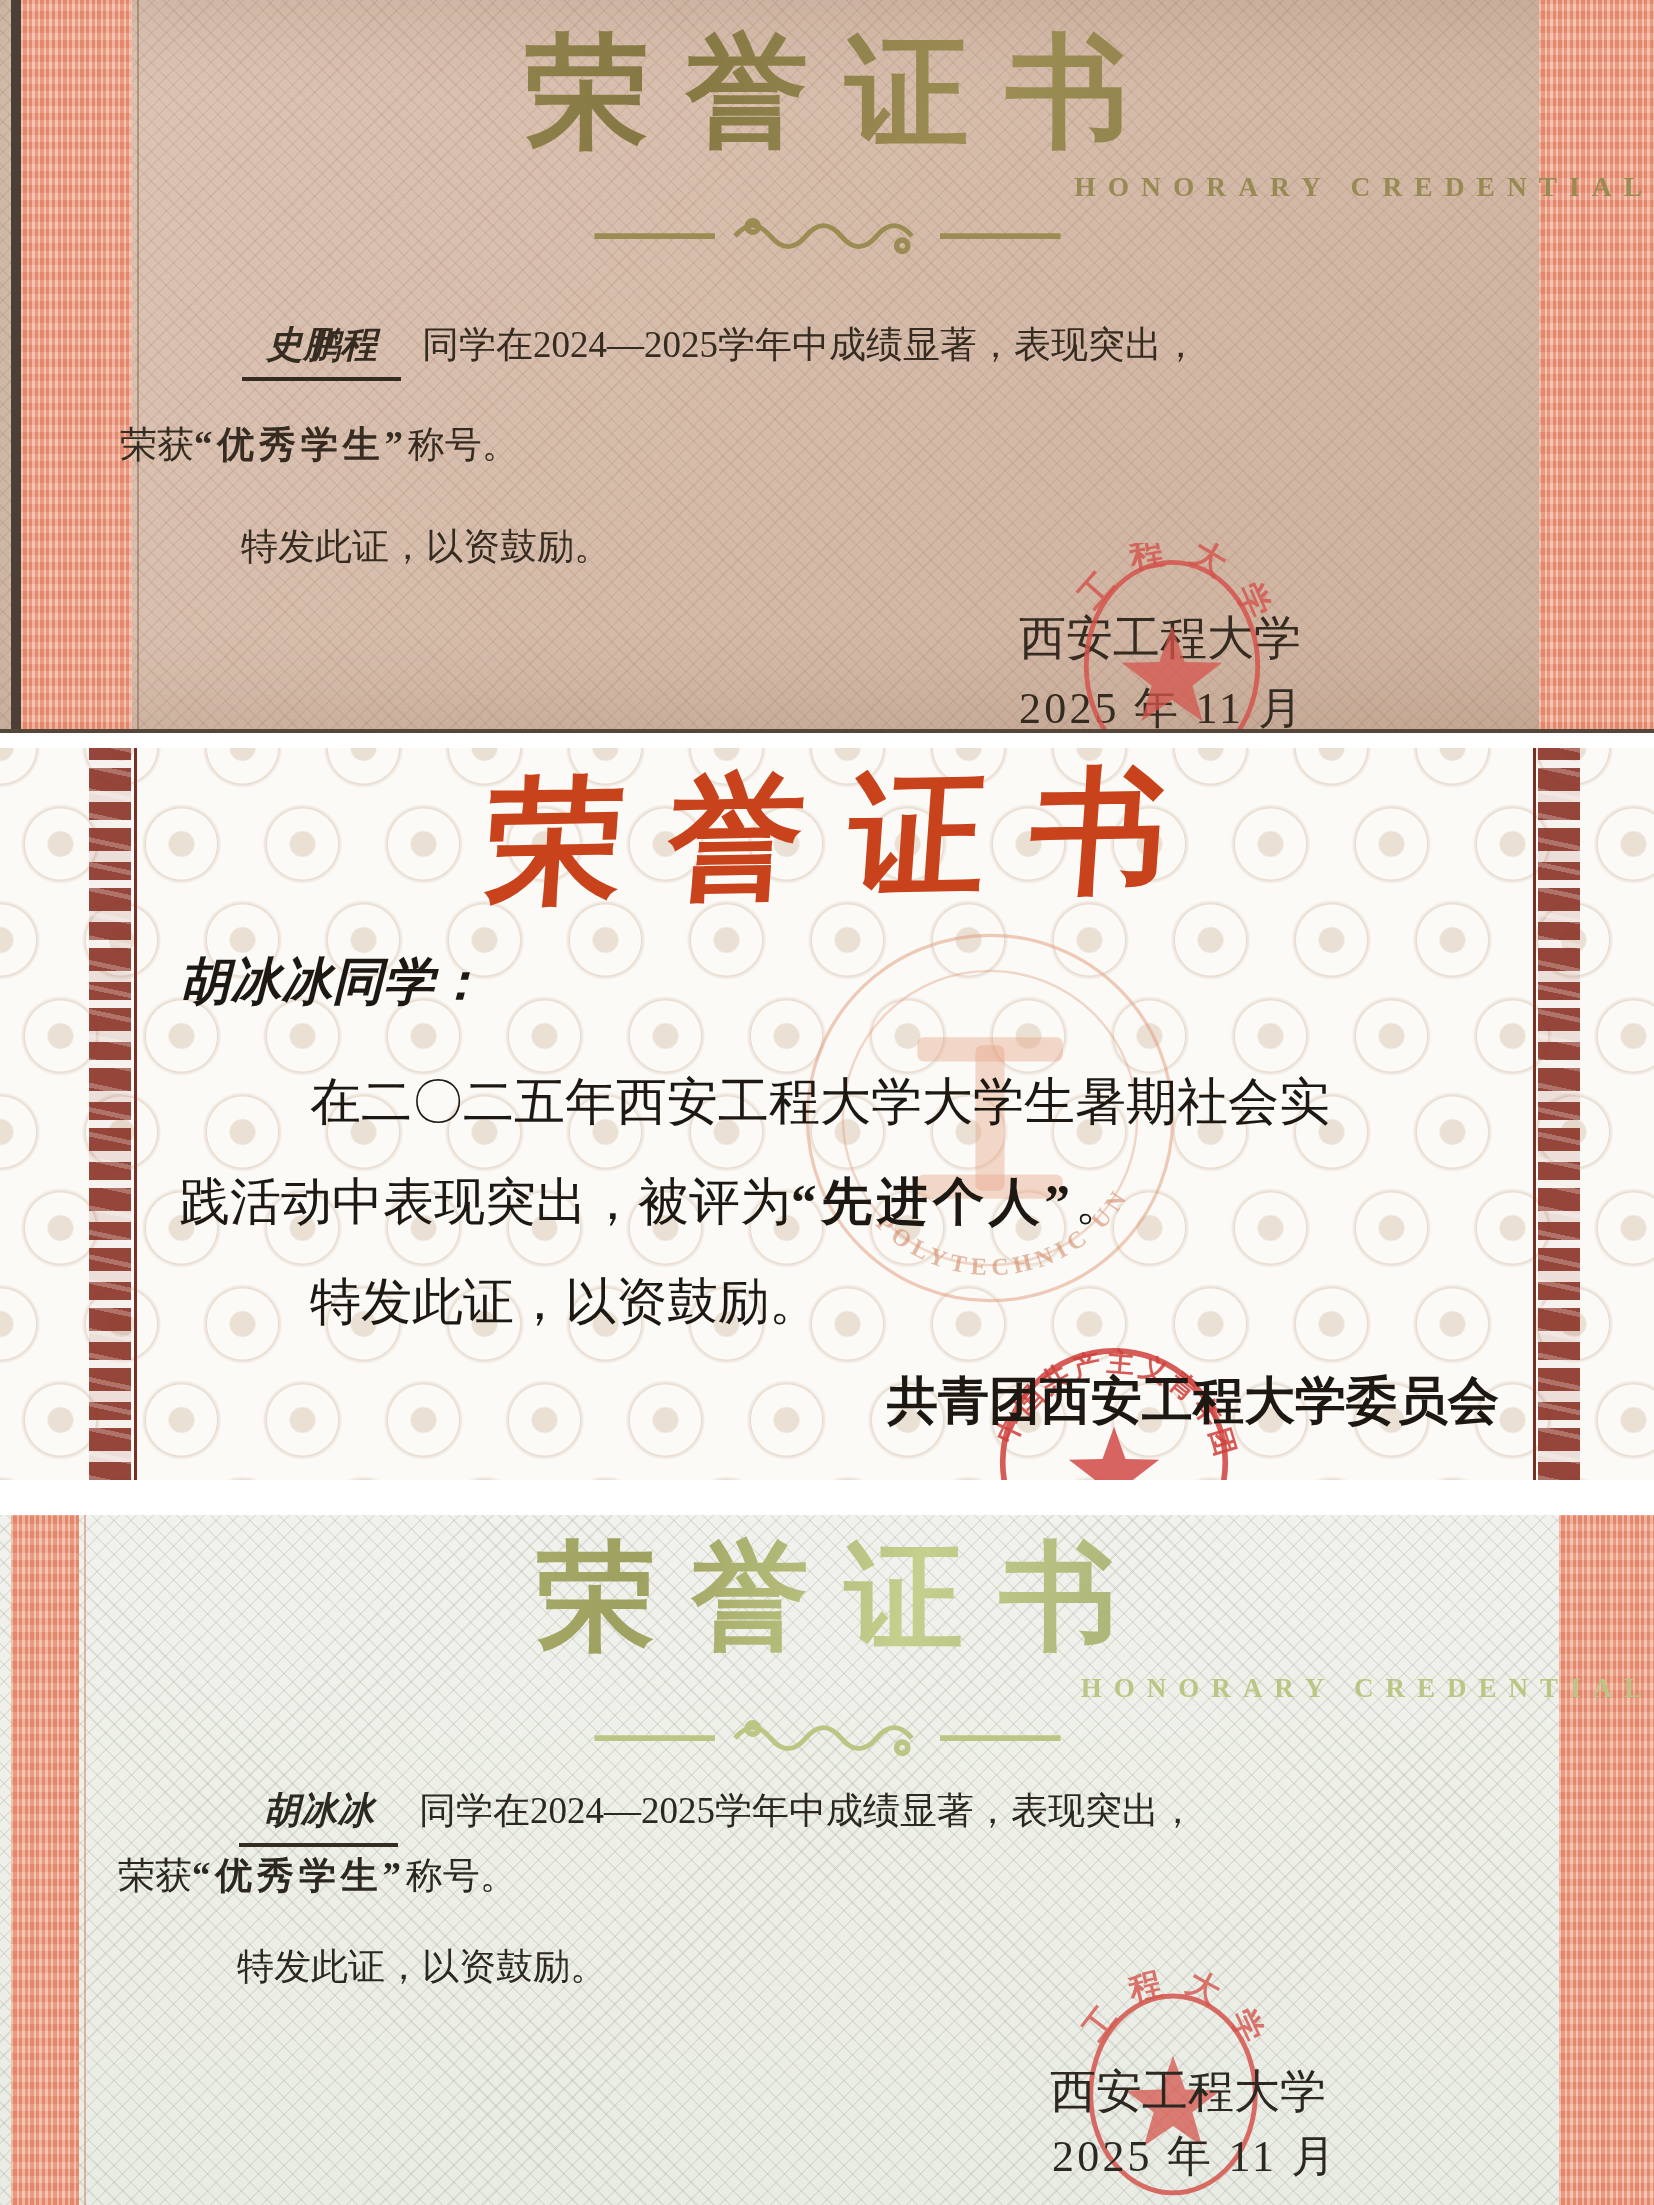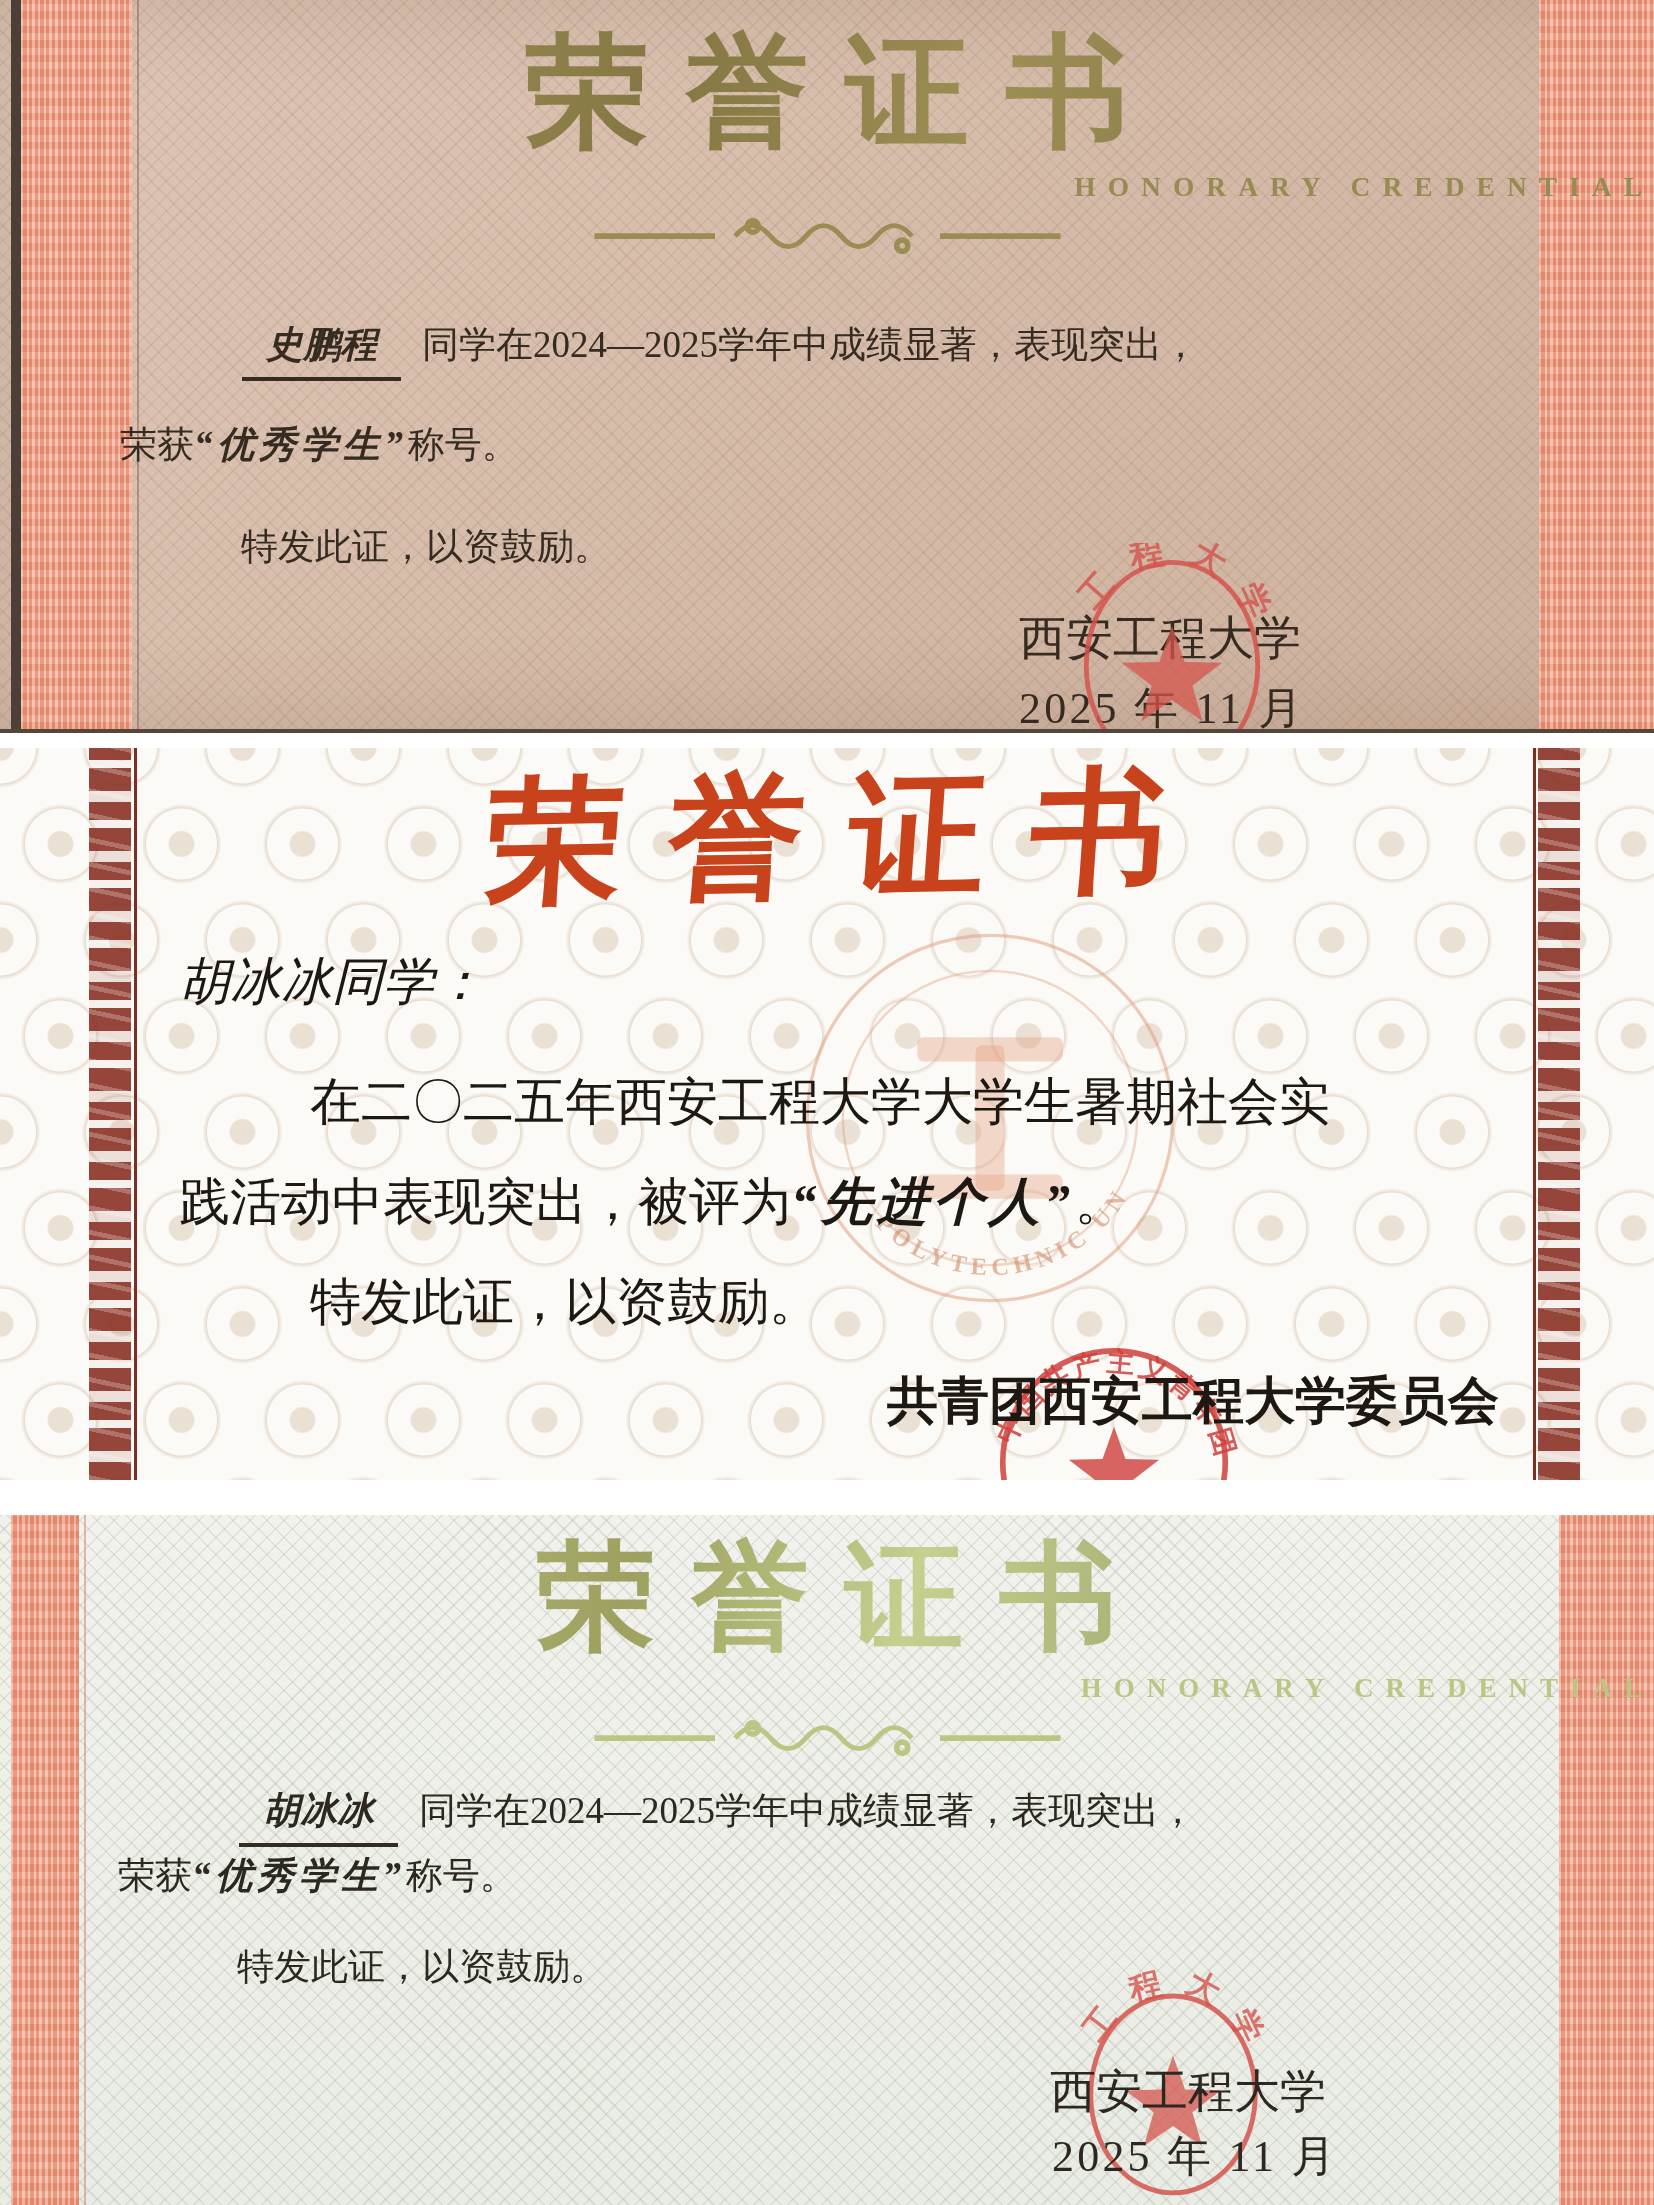--- a/index.html
+++ b/index.html
@@ -31,21 +31,21 @@
   .cert1 .title{top:11.3px;font-size:123px;letter-spacing:37px;text-indent:37px;}
   .gold-sub{position:absolute;left:0;right:0;text-align:right;font-weight:bold;
     color:#978a52;letter-spacing:12px;}
   .cert1 .subtitle{top:171px;font-size:27.5px;}
   .flourish{position:absolute;left:0;right:0;display:flex;justify-content:center;}
   .cert1 .flourish{top:212px;}
 
   .body-line{position:absolute;font-size:37px;color:#352b21;white-space:nowrap;}
   .name-u{display:inline-block;font-style:italic;font-weight:bold;border-bottom:4px solid #352b21;
     padding:0 24px 6.5px 24px;margin-right:21px;}
-  .award{font-style:italic;font-weight:bold;letter-spacing:4.8px;}
+  .award{font-weight:bold;letter-spacing:4.8px;}
   .cert1 .l1{top:320px;left:242px;}
   .cert1 .l2{top:420px;left:120px;}
   .cert1 .l3{top:522px;left:241px;}
   .cert1 .issuer{top:607px;left:1019px;font-size:47px;}
   .cert1 .date{top:679px;left:1019px;font-size:44px;letter-spacing:3.2px;}
   .sealsvg{position:absolute;}
   .cert1 .sealsvg{left:1049px;top:543px;}
 
   
   .cert2{top:748px;height:732px;
@@ -63,21 +63,21 @@
       repeating-linear-gradient(0deg, #8d362a 0 18px, rgba(141,54,42,.15) 18px 29px, #8d362a 29px 52px, rgba(141,54,42,.05) 52px 60px);}
   .cert2 .orn-left{left:89px;}
   .cert2 .orn-right{left:1538px;}
   .ornline{position:absolute;top:0;height:100%;width:3.2px;background:#7a2f24;}
   .cert2 .ornline-left{left:134px;}
   .cert2 .ornline-right{left:1533px;}
   .cert2 .title{position:absolute;left:0;right:0;top:-1.6px;text-align:center;font-size:136px;
     font-weight:bold;color:#c8431c;letter-spacing:45px;text-indent:45px;
     transform:skewX(-5deg) rotate(-1deg);}
   .cert2 .wm{position:absolute;left:796px;top:176px;}
-  .cert2 .sal{top:200px;left:179px;font-size:53px;font-style:italic;font-weight:normal;}
+  .cert2 .sal{top:200px;left:179px;font-size:53px;font-style:italic;font-weight:bold;}
   .cert2 .b1{top:320px;left:310px;}
   .cert2 .b2{top:420px;left:179px;}
   .cert2 .b3{top:520px;left:310px;}
   .cert2 .issuer{top:619px;left:887px;font-size:46px;font-weight:bold;color:#241f1a;}
   .cert2 .body-line{font-size:51px;color:#1d1812;}
   .cert2 .sealsvg{left:989px;top:1325px;}
   .cert2 .sealsvg{left:989px;top:577px;}
 
   
   .cert3{top:1515px;height:690px;

